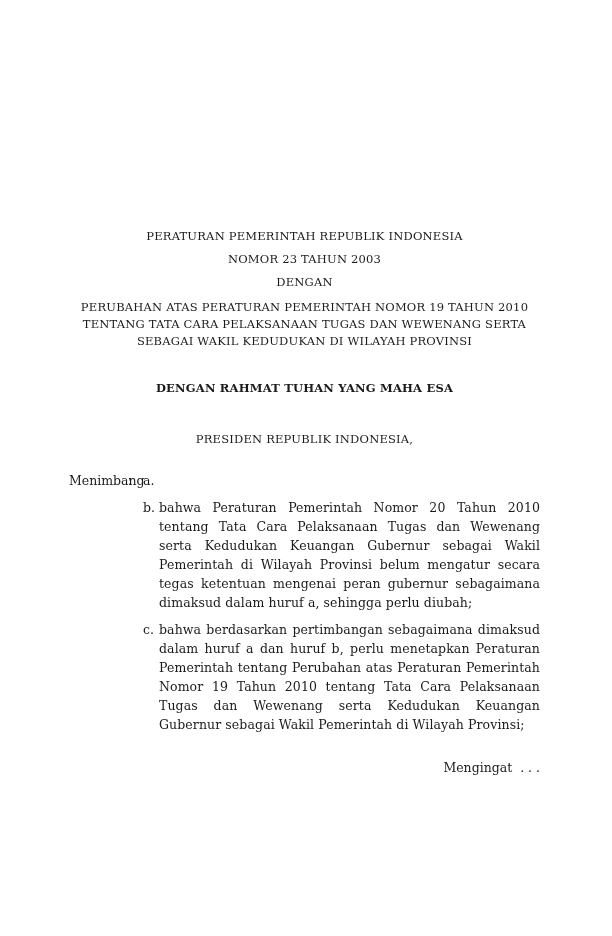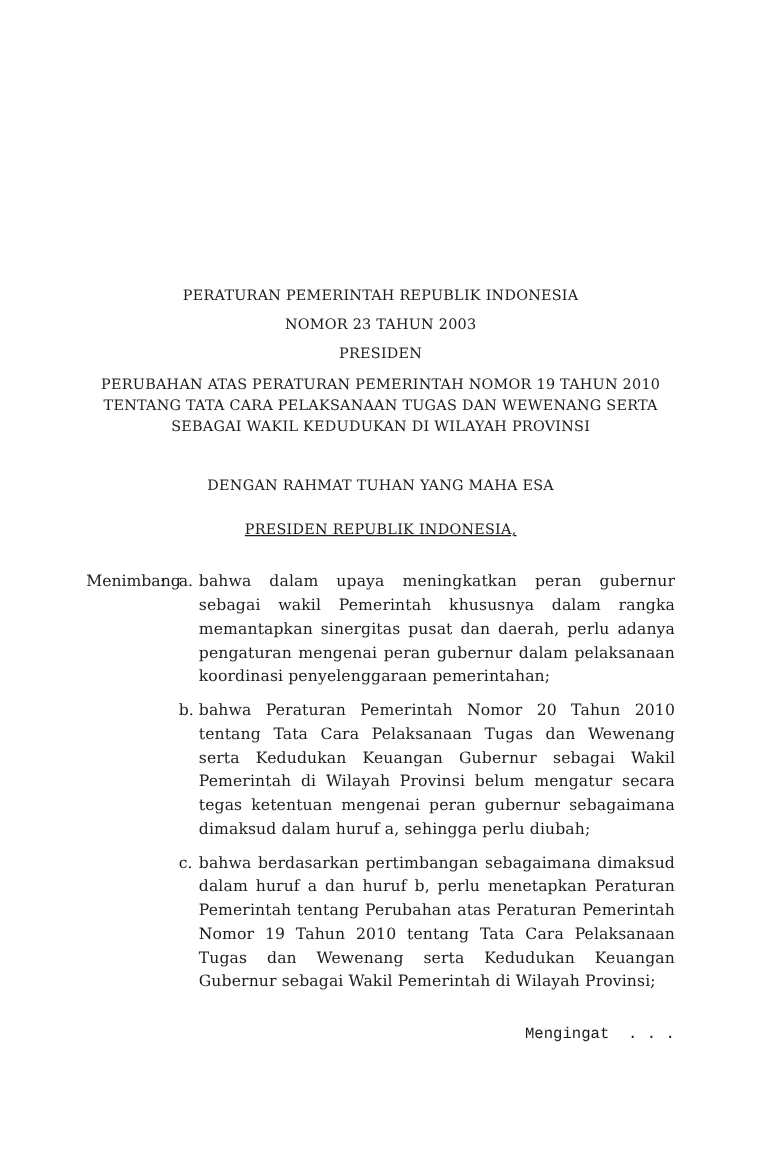--- a/index.html
+++ b/index.html
@@ -37,26 +37,26 @@
     margin-bottom: 14px;
   }
   .title-line {
     line-height: 17px;
     white-space: nowrap;
   }
   .invocation {
     margin-top: 32px;
     line-height: 13px;
     white-space: nowrap;
+    font-weight: bold;
   }
   .authority {
-    margin-top: 22px;
+    margin-top: 38px;
     line-height: 13px;
     white-space: nowrap;
-    text-decoration: underline;
   }
   
   .considerations {
     margin-top: 25px;
     font-size: 12.5px;
   }
   .consider-row {
     display: flex;
     align-items: flex-start;
     line-height: 19px;
@@ -73,51 +73,49 @@
     text-justify: inter-word;
     letter-spacing: 0.1px;
   }
   
   .catchword {
     margin-top: 24px;
     font-size: 12.5px;
     line-height: 19px;
     text-align: right;
     white-space: pre;
-    font-family: Liberation Mono, monospace;
   }
 </style>
 </head>
 <body>
 
 <div class="page">
   <div class="content">
 
     <div class="doc-header">
       <div class="h-line">PERATURAN PEMERINTAH REPUBLIK INDONESIA</div>
       <div class="h-line">NOMOR 23 TAHUN 2003</div>
-      <div class="h-line">PRESIDEN</div>
+      <div class="h-line">DENGAN</div>
 
       <div class="title-block">
         <div class="title-line">PERUBAHAN ATAS PERATURAN PEMERINTAH NOMOR 19 TAHUN 2010</div>
         <div class="title-line">TENTANG TATA CARA PELAKSANAAN TUGAS DAN WEWENANG SERTA</div>
         <div class="title-line">SEBAGAI WAKIL KEDUDUKAN DI WILAYAH PROVINSI</div>
       </div>
 
       <div class="invocation">DENGAN RAHMAT TUHAN YANG MAHA ESA</div>
       <div class="authority">PRESIDEN REPUBLIK INDONESIA,</div>
     </div>
 
     <div class="considerations">
 
       <div class="consider-row">
         <div class="col-label">Menimbang</div>
         <div class="col-colon">:</div>
         <div class="col-letter">a.</div>
-        <div class="col-text">bahwa dalam upaya meningkatkan peran gubernur sebagai wakil Pemerintah khususnya dalam rangka memantapkan sinergitas pusat dan daerah, perlu adanya pengaturan mengenai peran gubernur dalam pelaksanaan koordinasi penyelenggaraan pemerintahan;</div>
       </div>
 
       <div class="consider-row">
         <div class="col-label"></div>
         <div class="col-colon"></div>
         <div class="col-letter">b.</div>
         <div class="col-text">bahwa Peraturan Pemerintah Nomor 20 Tahun 2010 tentang Tata Cara Pelaksanaan Tugas dan Wewenang serta Kedudukan Keuangan Gubernur sebagai Wakil Pemerintah di Wilayah Provinsi belum mengatur secara tegas ketentuan mengenai peran gubernur sebagaimana dimaksud dalam huruf a, sehingga perlu diubah;</div>
       </div>
 
       <div class="consider-row">

